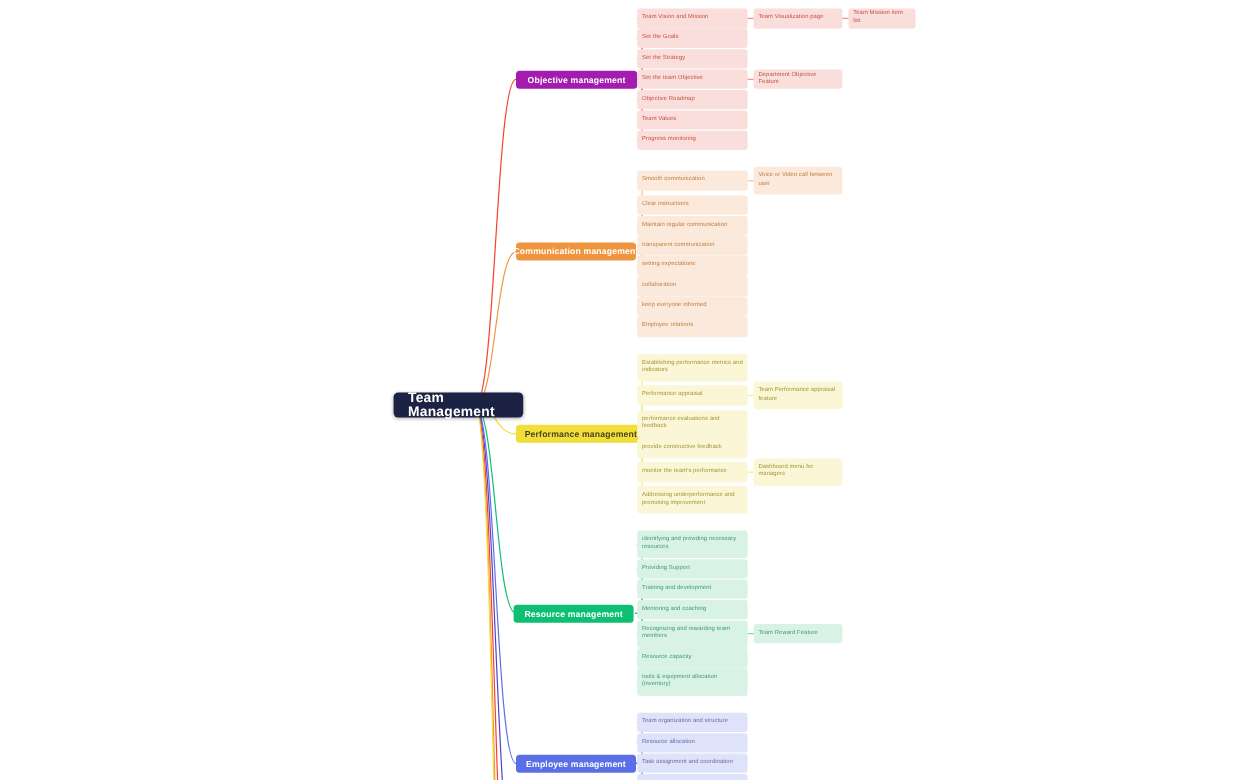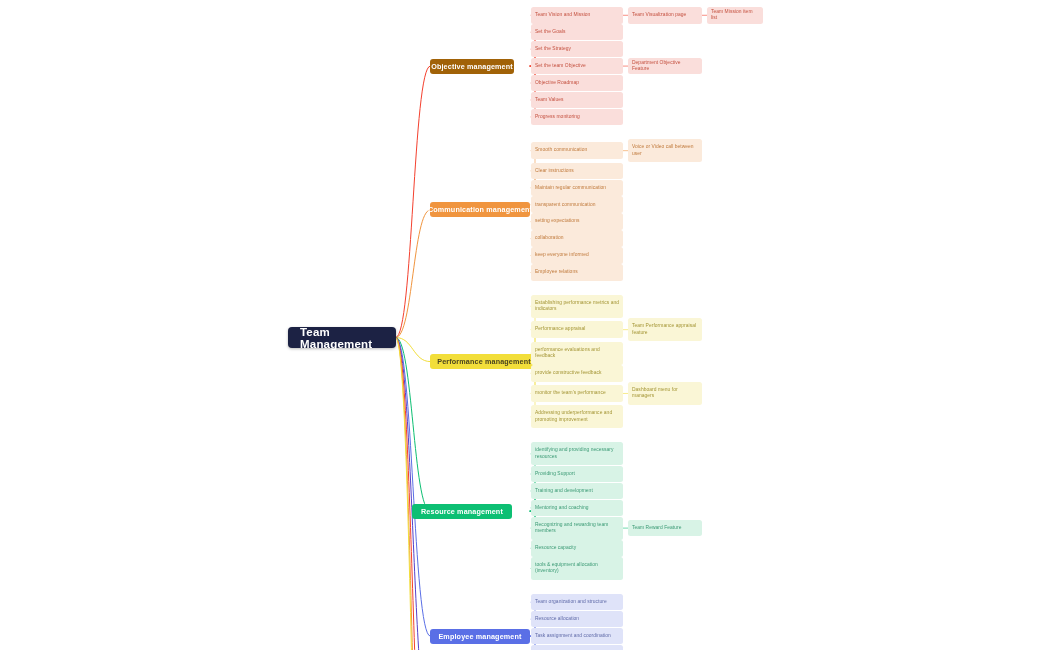--- a/index.html
+++ b/index.html
@@ -38,20 +38,21 @@
   .root {
     background: #1c2244;
     color: #ffffff;
     font-size: 11.5px;
     font-weight: bold;
     letter-spacing: .2px;
     border-radius: 4px;
     padding: 0 12px;
     justify-content: center;
     box-shadow: 0 1px 3px rgba(0,0,0,.28);
+    margin-left: 40px;
   }
   
   .branch {
     font-size: 7.2px;
     font-weight: bold;
     border-radius: 3px;
     padding: 0 8px;
     justify-content: center;
     letter-spacing: .15px;
     white-space: nowrap;
@@ -139,21 +140,21 @@
       <path d="M530,1010.17 L535,1010.17 L535,1026.345 Q535,1030.345 539,1030.345 L531,1030.345" fill="none" stroke="#f0953f" stroke-width="0.6" stroke-linecap="round"></path>
       <path d="M530,1010.17 L535,1010.17 L535,1049.755 Q535,1053.755 539,1053.755 L531,1053.755" fill="none" stroke="#f0953f" stroke-width="0.6" stroke-linecap="round"></path>
       <path d="M396,337.5 C413,337.5 413,1099.235 430,1099.235" fill="none" stroke="#f2de3a" stroke-width="1" stroke-linecap="round"></path>
       <path d="M530,1099.235 L535,1099.235 L535,1091.53 Q535,1087.53 539,1087.53 L531,1087.53" fill="none" stroke="#f2de3a" stroke-width="0.6" stroke-linecap="round"></path>
       <path d="M530,1099.235 L535,1099.235 L535,1103.7050000000002 Q535,1107.7050000000002 539,1107.7050000000002 L531,1107.7050000000002" fill="none" stroke="#f2de3a" stroke-width="0.6" stroke-linecap="round"></path>
     </svg>
   <div id="nodes">
       <div class="node root" style="left: 288px; top: 327px; width: 108px; height: 21px; background: rgb(28, 34, 68); color: rgb(255, 255, 255);">
         <span>Team Management</span>
       </div>
-      <div class="node branch" style="left: 430px; top: 58.59px; width: 84px; height: 15px; background: #a16207; color: rgb(255, 255, 255);">
+      <div class="node branch" style="left: 430px; top: 58.59px; width: 101px; height: 15px; background: #a21caf; color: rgb(255, 255, 255);">
         <span>Objective management</span>
       </div>
       <div class="node leaf" style="left: 531px; top: 7px; width: 92px; height: 16.54px; background: rgb(250, 222, 219); color: rgb(196, 80, 63);">
         <span>Team Vision and Mission</span>
       </div>
       <div class="node leaf" style="left: 628px; top: 7px; width: 74px; height: 16.54px; background: rgb(250, 222, 219); color: rgb(196, 80, 63);">
         <span>Team Visualization page</span>
       </div>
       <div class="node leaf" style="left: 707px; top: 7px; width: 56px; height: 16.54px; background: rgb(250, 222, 219); color: rgb(196, 80, 63);">
         <span>Team Mission item list</span>
@@ -229,21 +230,21 @@
       </div>
       <div class="node leaf" style="left: 531px; top: 385.175px; width: 92px; height: 16.54px; background: rgb(250, 246, 214); color: rgb(163, 148, 51);">
         <span>monitor the team's performance</span>
       </div>
       <div class="node leaf" style="left: 628px; top: 381.94px; width: 74px; height: 23.01px; background: rgb(250, 246, 214); color: rgb(163, 148, 51);">
         <span>Dashboard menu for managers</span>
       </div>
       <div class="node leaf" style="left: 531px; top: 405.35px; width: 92px; height: 23.01px; background: rgb(250, 246, 214); color: rgb(163, 148, 51);">
         <span>Addressing underperformance and promoting improvement</span>
       </div>
-      <div class="node branch" style="left: 412px; top: 503.655px; width: 100px; height: 15px; background: rgb(13, 191, 115); color: rgb(255, 255, 255);">
+      <div class="node branch" style="left: 428px; top: 503.655px; width: 100px; height: 15px; background: rgb(13, 191, 115); color: rgb(255, 255, 255);">
         <span>Resource management</span>
       </div>
       <div class="node leaf" style="left: 531px; top: 442.36px; width: 92px; height: 23.01px; background: rgb(216, 243, 230); color: rgb(58, 154, 116);">
         <span>identifying and providing necessary resources</span>
       </div>
       <div class="node leaf" style="left: 531px; top: 465.77px; width: 92px; height: 16.54px; background: rgb(216, 243, 230); color: rgb(58, 154, 116);">
         <span>Providing Support</span>
       </div>
       <div class="node leaf" style="left: 531px; top: 482.71px; width: 92px; height: 16.54px; background: rgb(216, 243, 230); color: rgb(58, 154, 116);">
         <span>Training and development</span>

